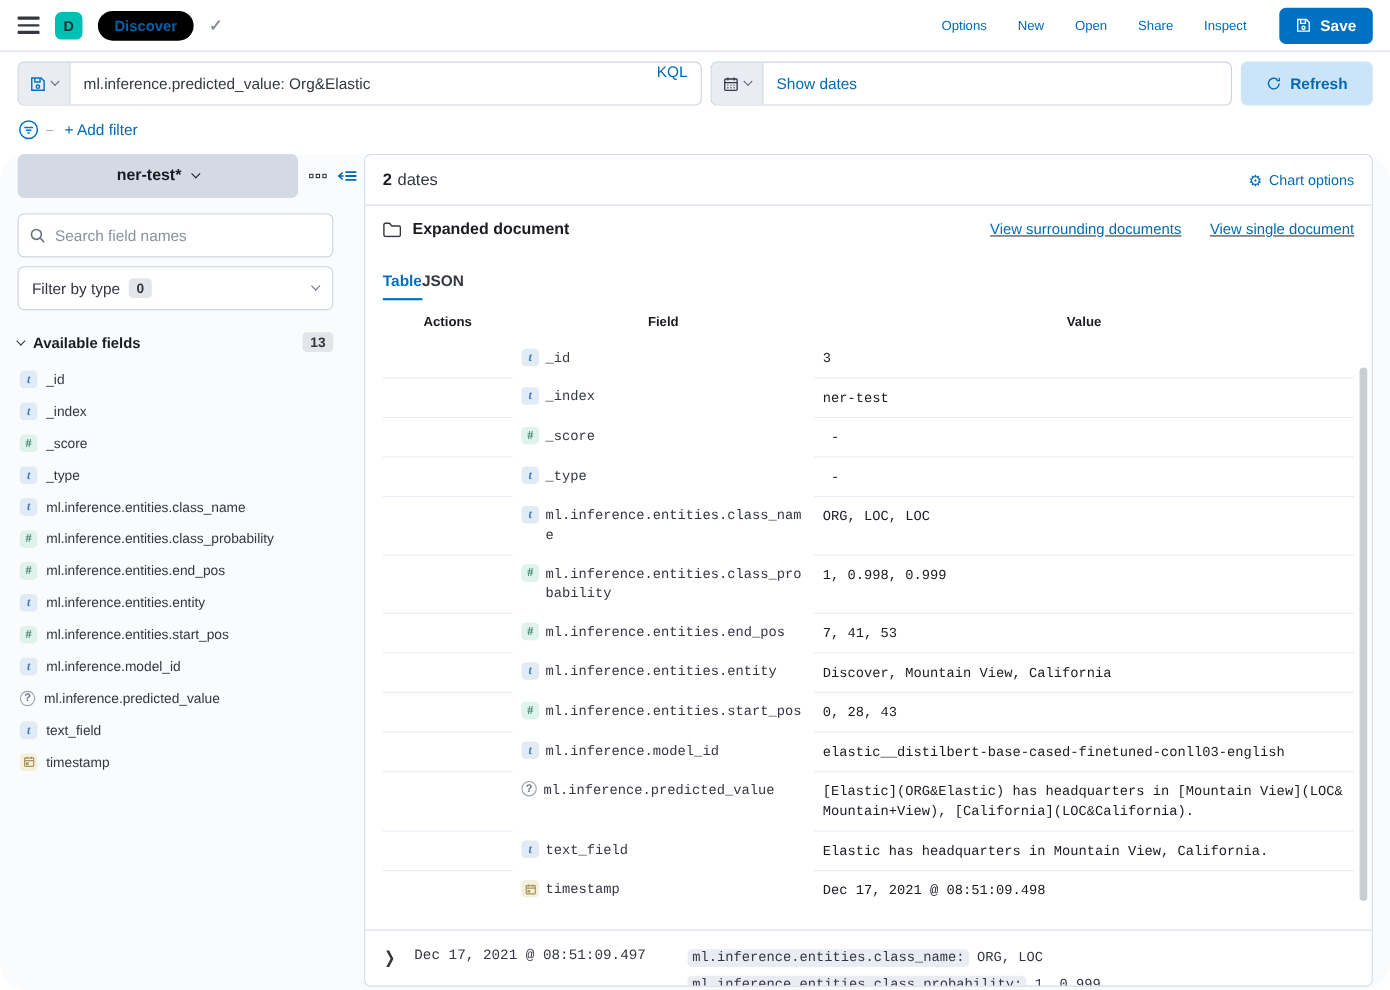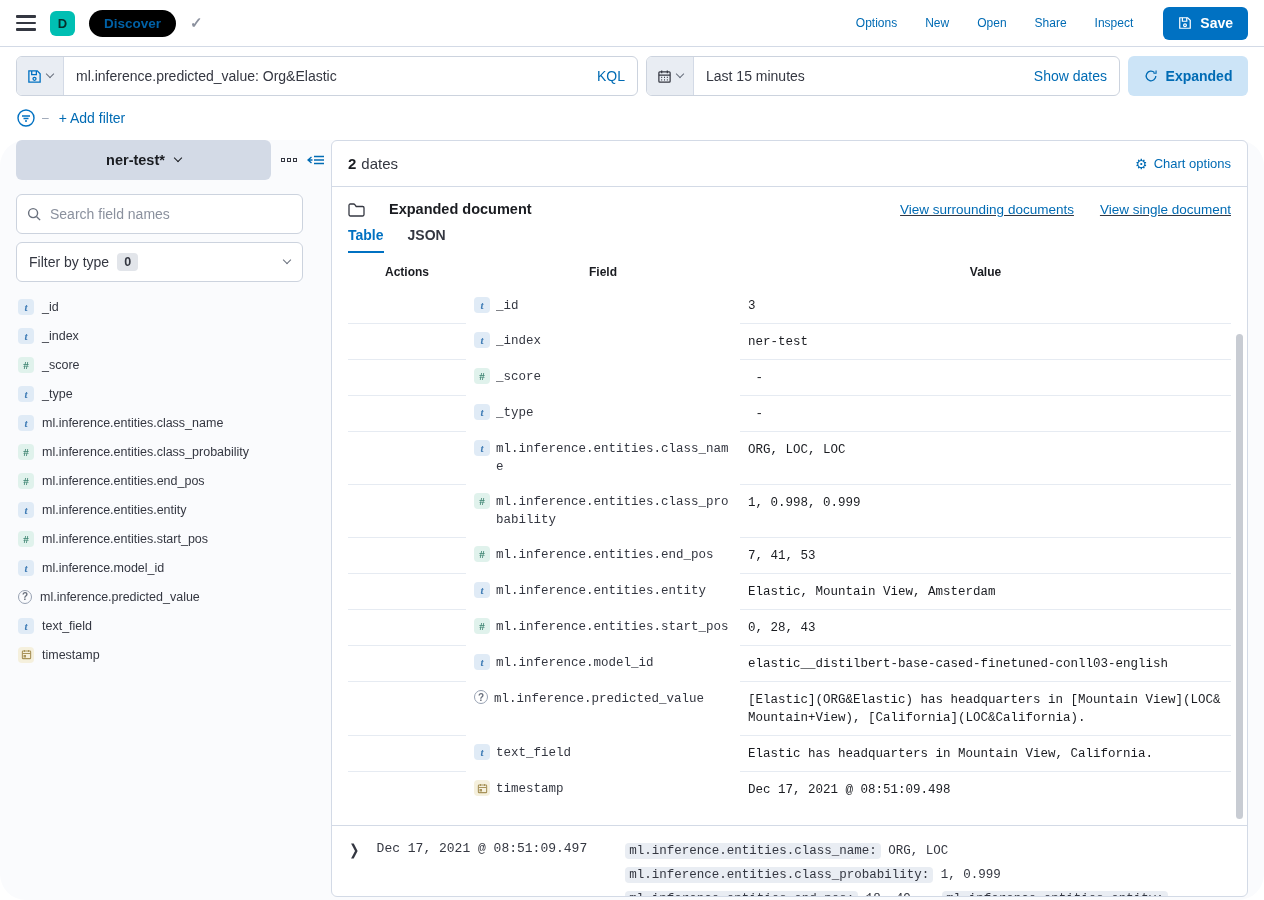--- a/index.html
+++ b/index.html
@@ -17,21 +17,21 @@
   .space-badge { width:25px; height:25px; border-radius:6px; background:#00bfb3; color:#062f2b; font-weight:bold; font-size:13px; display:flex; align-items:center; justify-content:center; }
   .breadcrumb-pill { background:#000000; color:#0061a6; font-weight:600; font-size:13.5px; padding:6px 15px; border-radius:15px; }
   .check-icon { color:#8b919e; font-size:15px; font-weight:bold; }
   .top-spacer { flex:1; }
   .nav-links { display:flex; gap:28px; align-items:center; margin-right:16px; }
   .nav-links a { color:#006bb4; font-weight:500; text-decoration:none; font-size:12px; cursor:pointer; }
   .save-btn { background:#0071c2; color:#fff; border:none; border-radius:6px; height:33px; padding:0 15px; font-size:14px; font-weight:600; display:flex; align-items:center; gap:8px; cursor:pointer; font-family:inherit; }
 
   
   .query-row { display:flex; gap:8px; padding:9px 16px 0 16px; align-items:stretch; }
-  .query-control { flex:1; height:40px; background:#fff; border:1px solid #ccd3de; border-radius:6px; display:flex; align-items:center; overflow:hidden; }
+  .query-control { flex:1; height:40px; background:#fff; border:1px solid #ccd3de; border-radius:6px; display:flex; overflow:hidden; }
   .seg { background:#e9edf3; height:100%; display:flex; align-items:center; justify-content:center; gap:5px; padding:0 10px; border-right:1px solid #d3dae6; cursor:pointer; }
   .query-input { flex:1; border:none; outline:none; font-size:14px; color:#343741; padding:0 12px; font-family:inherit; background:transparent; }
   .kql-badge { color:#006bb4; font-size:14px; padding:0 12px; cursor:pointer; }
   .date-control { width:474px; height:40px; background:#fff; border:1px solid #ccd3de; border-radius:6px; display:flex; align-items:center; overflow:hidden; }
   .date-text { flex:1; padding:0 12px; font-size:14px; color:#343741; cursor:pointer; }
   .show-dates { color:#006bb4; font-weight:500; font-size:14px; padding:0 12px; cursor:pointer; }
   .refresh-btn { width:120px; background:#cce4f7; color:#006bb4; border:none; border-radius:6px; font-size:14px; font-weight:600; display:flex; align-items:center; justify-content:center; gap:8px; cursor:pointer; font-family:inherit; }
 
   
   .filter-row { display:flex; align-items:center; gap:6px; padding:12px 16px 10px 16px; }
@@ -73,25 +73,25 @@
 
   
   .main-panel { flex:1; background:#fff; border:1px solid #d3dae6; border-radius:6px; height:757px; position:relative; overflow:hidden; }
   .hits-bar { height:46px; border-bottom:1px solid #d3dae6; display:flex; align-items:center; padding:0 16px; }
   .hits-num { font-weight:700; font-size:15px; color:#1a1c21; }
   .hits-label { font-size:15px; margin-left:5px; }
   .chart-options { margin-left:auto; display:flex; align-items:center; gap:6px; color:#006bb4; font-size:13px; font-weight:500; cursor:pointer; }
   .gear-glyph { font-size:14px; line-height:1; }
 
   .doc-section { padding:14px 16px 0 16px; }
-  .doc-header { display:flex; align-items:center; gap:24px; }
+  .doc-header { display:flex; gap:10px; }
   .doc-title { font-size:14.5px; font-weight:700; color:#1a1c21; }
   .doc-links { margin-left:auto; display:flex; gap:26px;text-decoration:underline; }
   .doc-links a { color:#006bb4; font-size:13.5px; font-weight:500; text-decoration:none; cursor:pointer; }
-  .tabs { display:flex; gap:24px; margin-top:10px; }
+  .tabs { display:flex; margin-top:30px; }
   .tab { font-size:14px; font-weight:600; padding-bottom:8px; cursor:pointer; color:#343741; }
   .tab.active { color:#0071c2; border-bottom:2px solid #0071c2; }
 
   table.kv { width:100%; border-collapse:collapse; margin-top:2px; }
   table.kv th { text-align:center; font-size:12px; font-weight:700; color:#1a1c21; padding:10px 8px 9px 8px; }
   table.kv td { padding:8.5px 8px; vertical-align:top; border-top:1px solid #e6ebf2; }
   table.kv tr.first td { border-top:none; }
   .col-actions { width:118px; }
   .col-field { width:262px; }
   td.field-cell { display:flex; gap:6px; border-top:none !important; }
@@ -153,29 +153,28 @@
     <span class="kql-badge">KQL</span>
   </div>
   <div class="date-control">
     <div class="seg">
       <svg class="ic" width="15" height="15" viewBox="0 0 16 16" fill="none" stroke="#343741" stroke-width="1.3">
           <rect x="2" y="3" width="12" height="11" rx="1"></rect>
           <path d="M2 6.5h12M5 1.5v3M11 1.5v3M4.5 9h1M7.5 9h1M10.5 9h1M4.5 11.5h1M7.5 11.5h1M10.5 11.5h1"></path>
         </svg>
       <span class="chev small"></span>
     </div>
-    <span class="date-text">Last 15 minutes</span>
     <span class="show-dates">Show dates</span>
   </div>
   <button class="refresh-btn">
     <svg class="ic" width="14" height="14" viewBox="0 0 16 16" fill="none" stroke="#006bb4" stroke-width="1.5">
         <path d="M13.5 8a5.5 5.5 0 1 1-1.6-3.9"></path>
         <path d="M13.8 1.8v3h-3" stroke-width="1.3"></path>
       </svg>
-    <span>Expanded</span>
+    <span>Refresh</span>
   </button>
 </div>
 
 <div class="filter-row">
   <span class="filter-circle">
     <svg class="ic" width="20" height="20" viewBox="0 0 20 20" fill="none" stroke="#0071c2" stroke-width="1.4">
         <circle cx="10" cy="10" r="8"></circle>
         <path d="M6 8h8M7.5 10.5h5M9 13h2"></path>
       </svg>
   </span>
@@ -211,20 +210,25 @@
         </svg>
       <input placeholder="Search field names" style="">
     </div>
 
     <div class="sb-filtertype">
       <span>Filter by type</span>
       <span class="count-badge">0</span>
       <span class="chev small"></span>
     </div>
 
+    <div class="avail-header">
+      <span class="chev small" style="border-color:#343741; margin-top:-3px;"></span>
+      <span class="avail-title">Available fields</span>
+      <span class="count-badge">13</span>
+    </div>
 
     <div class="field-list" id="field-list">
         <div class="f-item">
           <span class="ft ft-t">t</span>
           <span class="f-name">_id</span>
         </div>
         <div class="f-item">
           <span class="ft ft-t">t</span>
           <span class="f-name">_index</span>
         </div>
@@ -371,21 +375,21 @@
                 <span class="field-name">ml.inference.entities.end_pos</span>
               </td>
               <td class="value-cell">7, 41, 53</td>
             </tr>
             <tr>
               <td class="col-actions"></td>
               <td class="field-cell fc-wrap" style="border-top: 1px solid rgb(230, 235, 242);">
                 <span class="ft ft-t">t</span>
                 <span class="field-name">ml.inference.entities.entity</span>
               </td>
-              <td class="value-cell">Elastic, Mountain View, Amsterdam</td>
+              <td class="value-cell">Discover, Mountain View, California</td>
             </tr>
             <tr>
               <td class="col-actions"></td>
               <td class="field-cell fc-wrap" style="border-top: 1px solid rgb(230, 235, 242);">
                 <span class="ft ft-n">#</span>
                 <span class="field-name">ml.inference.entities.start_pos</span>
               </td>
               <td class="value-cell">0, 28, 43</td>
             </tr>
             <tr>

